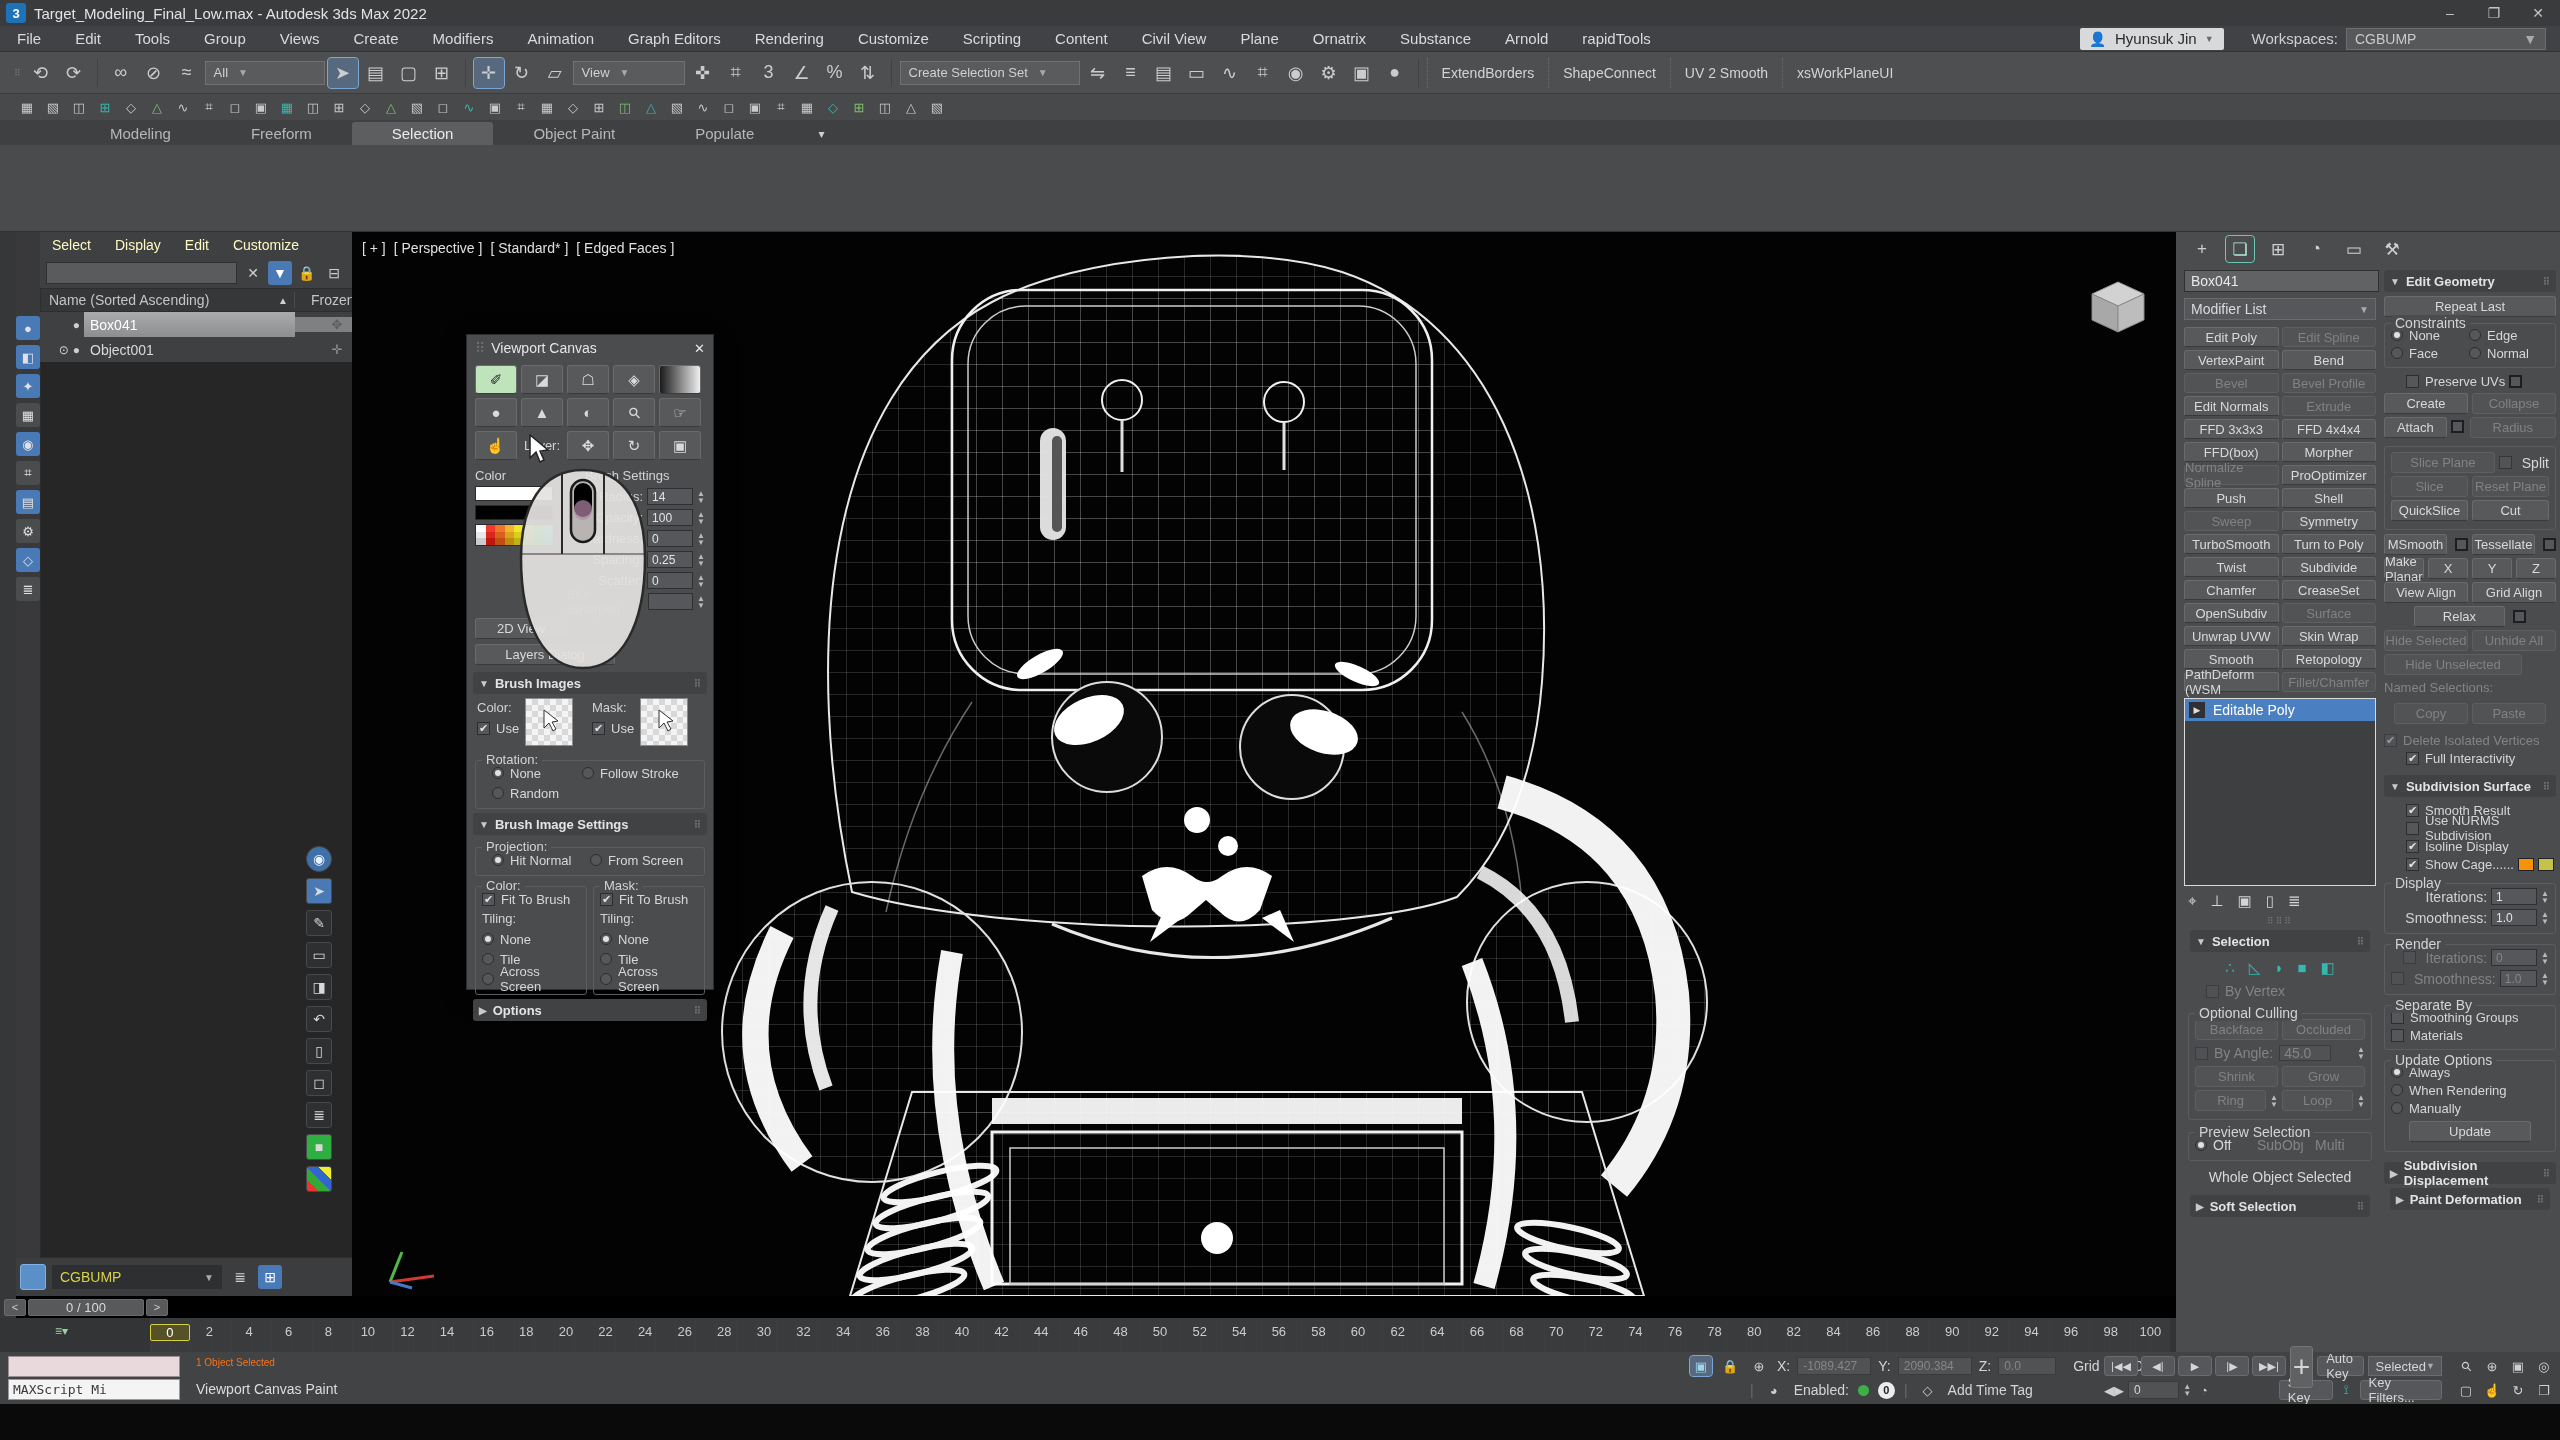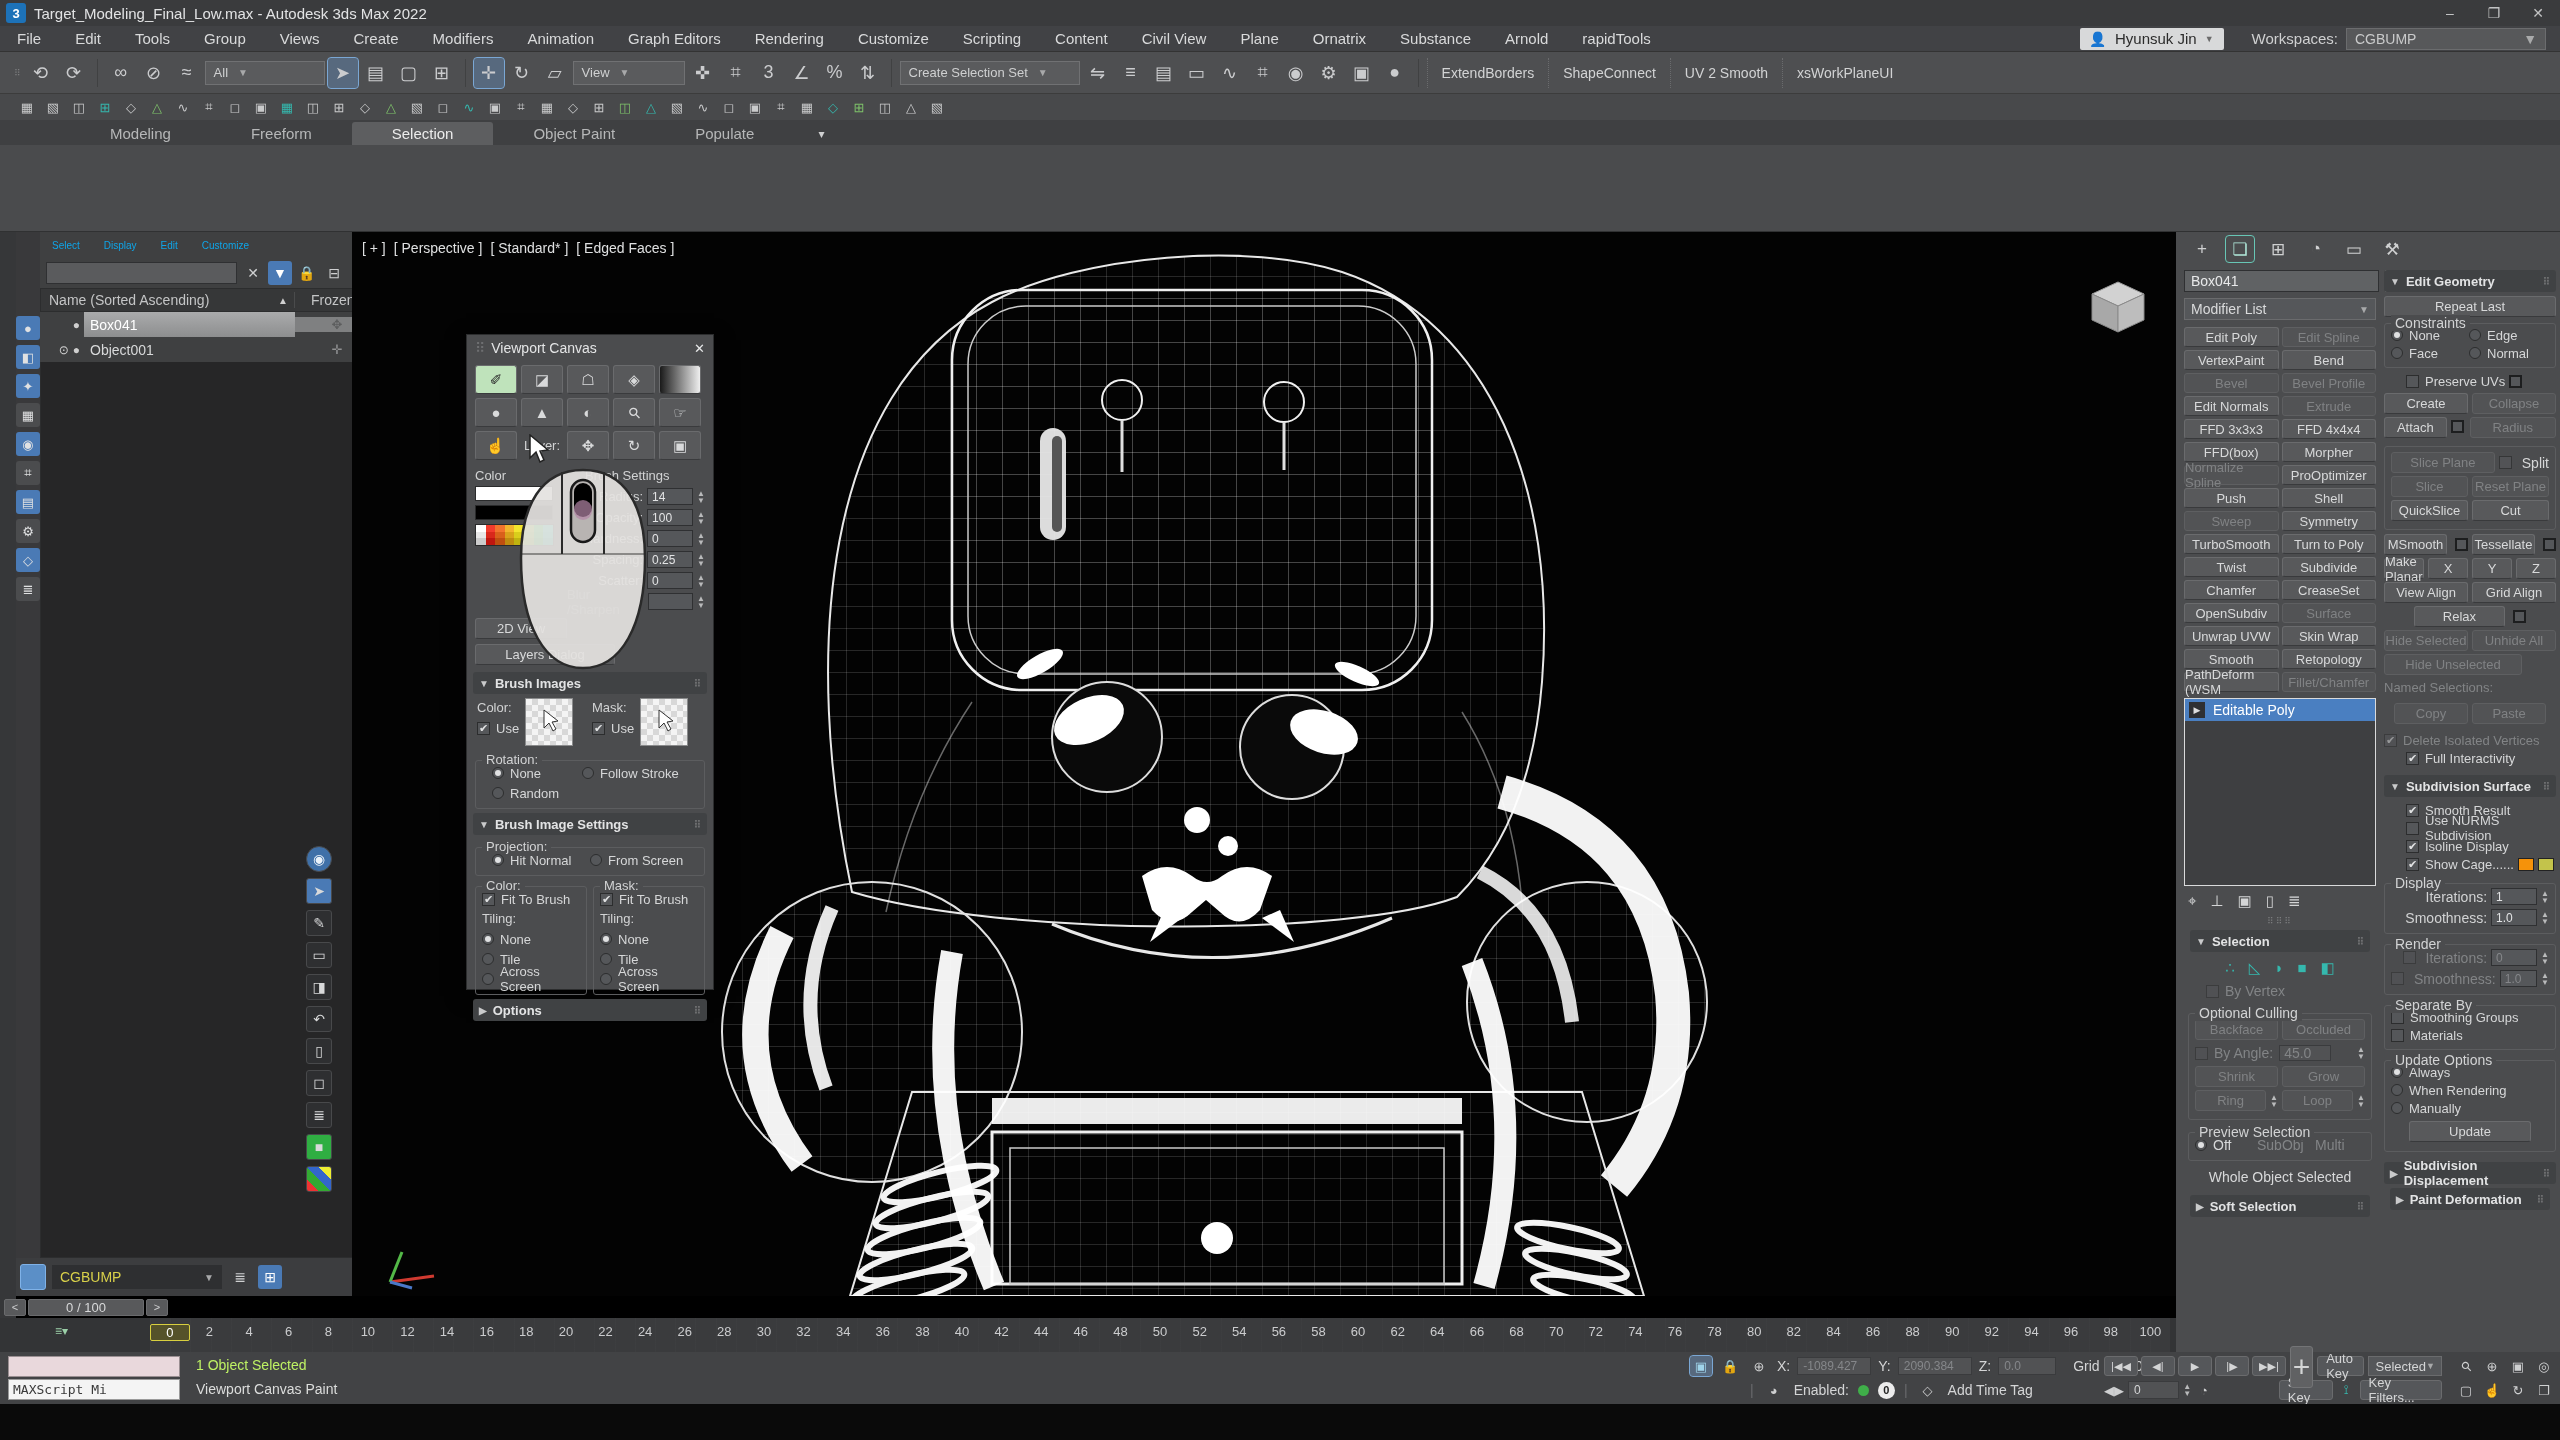--- a/index.html
+++ b/index.html
@@ -43,21 +43,21 @@
   #ribbonbody { left:0; top:145px; width:2560px; height:87px; background:#4a4b4d; border-bottom:1px solid #303132; }
   
   #leftedge { left:0; top:232px; width:16px; height:1208px; background:#363739; }
   #explorer { left:16px; top:232px; width:336px; height:1026px; background:#3f4041; display:flex; }
   #exstrip { width:40px; background:#39393b; padding-top:84px; display:flex; flex-direction:column; align-items:center; gap:5px; }
   .exfi { width:24px; height:24px; display:flex; align-items:center; justify-content:center; border-radius:3px;
     color:#e0e1e2; font-size:13px; background:#4b4c4e; }
   .exfi.on { background:#4a7ab5; }
   #exmain { flex:1; display:flex; flex-direction:column; }
   #exmenu { height:26px; display:flex; align-items:center; }
-  #exmenu span { padding:0 12px; font-size:10px; color:#0ea5e9; }
+  #exmenu span { padding:0 12px; font-size:14px; color:#fef9c3; }
   #exsearch { height:30px; display:flex; align-items:center; gap:4px; padding:0 6px; }
   #exsearch input { flex:1; height:22px; background:#5a5b5d; border:1px solid #2f3032; color:#ddd; padding:0 6px; }
   .exsi { width:24px; height:24px; display:flex; align-items:center; justify-content:center; border-radius:3px; color:#cfd0d1; font-size:14px;}
   .exsi.on { background:#4a7ab5; color:#fff; }
   #exhead { height:24px; display:flex; background:#363738; border:1px solid #2c2d2e; font-size:14px; color:#c4c5c6; align-items:center; }
   #exhead .hname { flex:1; padding-left:8px; display:flex; align-items:center; gap:6px;}
   #exhead .hname b { margin-left:auto; font-weight:normal; font-size:10px; color:#d0d0d0; padding-right:6px;}
   #exhead .hfro { width:84px; border-left:1px solid #4a4b4c; padding-left:16px; }
   .exrow { height:25px; display:flex; align-items:center; font-size:14px; color:#d8d9da; }
   .exrow .ric { width:44px; display:flex; justify-content:flex-end; gap:4px; padding-right:4px; color:#cfcfcf; font-size:12px; }
@@ -165,21 +165,21 @@
   #tlicon { position:absolute; left:55px; top:6px; color:#9bd0a8; font-size:12px; }
   #ruler { position:absolute; left:150px; top:0; width:2020px; height:34px; background:#3a3b3d;
     background-image:repeating-linear-gradient(90deg,#55565818 0 1px,transparent 1px 20.2px); }
   #ticks { position:absolute; left:0; top:6px; width:2020px; display:flex; justify-content:space-between; color:#cbccce; font-size:13px; }
   #ticks span { width:40px; text-align:center; }
   #ticks span:first-child { background:#55522a; border:1px solid #d8cf3f; color:#fff; border-radius:2px; }
   #statusbar { left:0; top:1352px; width:2560px; height:52px; background:#424345; }
   #mini1 { position:absolute; left:8px; top:4px; width:172px; height:21px; background:#e9d8dc; border:1px solid #9a8f92; }
   #mini2 { position:absolute; left:8px; top:27px; width:172px; height:21px; background:#f4f4f4; border:1px solid #9a9a9a;
     color:#3a3a3a; font-family:"DejaVu Sans Mono", monospace; font-size:13px; display:flex; align-items:center; padding:0 4px; overflow:hidden; white-space:nowrap;}
-  #stat1 { position:absolute; left:196px; top:5px; font-size:14px; color:#bef264; }
+  #stat1 { position:absolute; left:196px; top:5px; font-size:10px; color:#f97316; }
   #stat2 { position:absolute; left:196px; top:29px; font-size:14px; color:#dcdddc; }
   #statmid { position:absolute; left:1690px; top:2px; width:470px; }
   .smrow { display:flex; align-items:center; gap:7px; height:24px; }
   .smicon { width:22px; height:20px; display:flex; align-items:center; justify-content:center; color:#cfd0d1; font-size:13px; border-radius:3px;}
   .smicon.hl { background:#57697e; outline:1px solid #7aa7d4; color:#9fd4ea;}
   .coordfld { width:74px; height:18px; background:#515254; border:1px solid #3a3b3d; color:#85878a; font-size:12px;
     display:flex; align-items:center; padding:0 5px; }
   .grntxt { color:#d4d5d6; font-size:14px; }
   .gdot { width:11px; height:11px; border-radius:50%; background:#3fae49; }
   .zring { width:17px; height:17px; border-radius:50%; background:#ececec; color:#222; font-size:11px; font-weight:bold;

